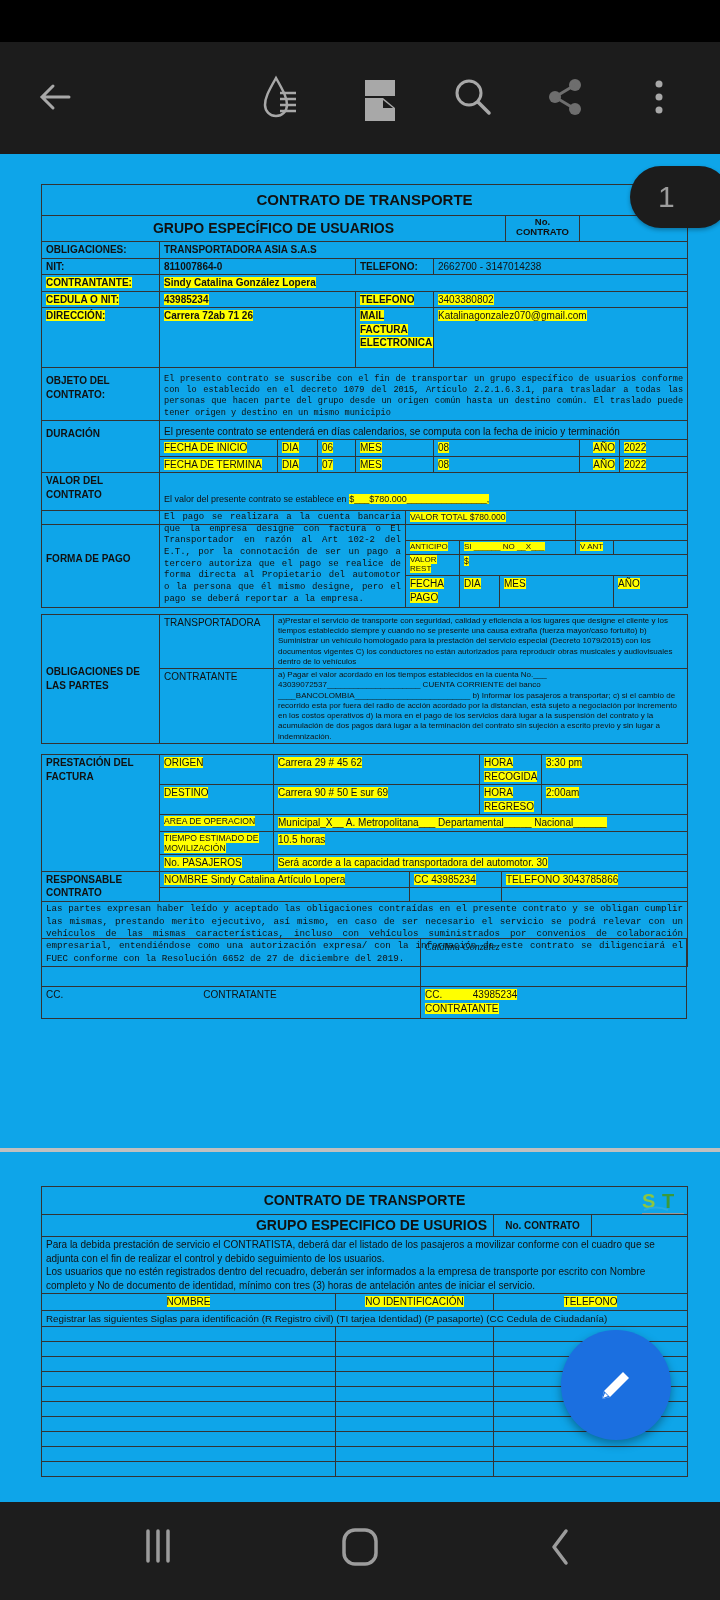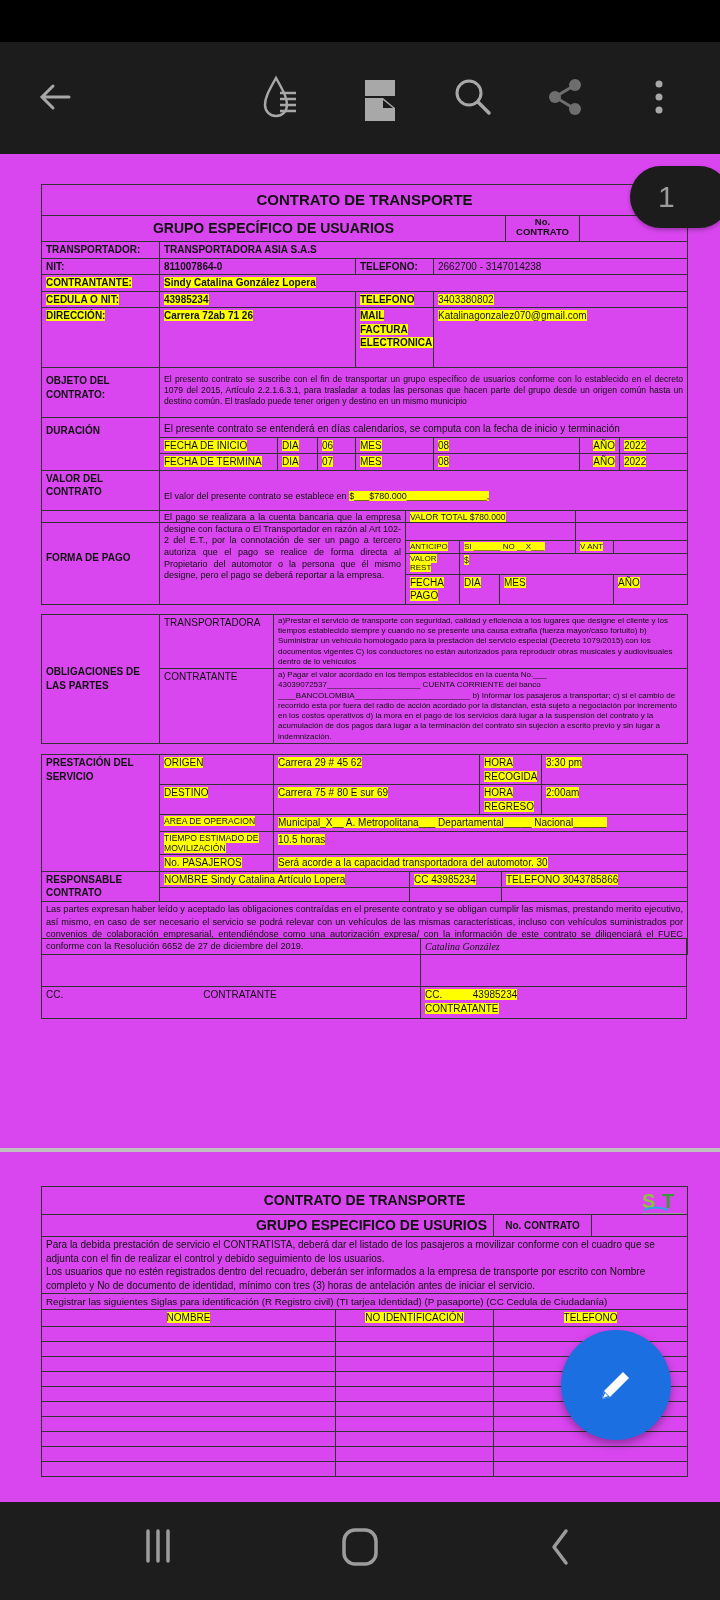--- a/index.html
+++ b/index.html
@@ -1,29 +1,29 @@
 <!DOCTYPE html>
 <html><head>
 <meta charset="utf-8">
 <style>
   * { box-sizing: border-box; margin: 0; padding: 0; }
   html, body { width: 720px; height: 1600px; overflow: hidden; background: #fefefe; font-family: "Liberation Sans", sans-serif; }
   .status-bar { position: absolute; left: 0; top: 0; width: 720px; height: 42px; background: #000; }
   .app-bar { position: absolute; left: 0; top: 42px; width: 720px; height: 112px; background: #1c1c1c; }
   .app-bar .icon { position: absolute; top: 30px; width: 50px; height: 50px; display: flex; align-items: center; justify-content: center; cursor: pointer; }
-  .viewer { position: absolute; left: 0; top: 154px; width: 720px; height: 1348px; background: #d946ef; overflow: hidden; }
+  .viewer { position: absolute; left: 0; top: 154px; width: 720px; height: 1348px; background: #0ea5e9; overflow: hidden; }
   .page-sep { position: absolute; left: 0; width: 720px; height: 4px; background: #c0c0c0; }
   table.doc { position: absolute; border-collapse: collapse; font-family: "Liberation Sans Narrow", "Liberation Sans", sans-serif; color: #111; table-layout: fixed; }
   table.doc td { border: 1px solid #333; font-size: 10px; padding: 1px 4px; vertical-align: top; line-height: 1.35; overflow: hidden; }
   .hl { background: #ffff00; }
   .b { font-weight: bold; }
   .ctr { text-align: center; }
   .title1 { font-size: 15px !important; font-weight: bold; text-align: center; vertical-align: middle !important; }
   .small { font-size: 8.6px !important; line-height: 1.3 !important; }
-  .just { text-align: justify; }
+  .just { text-align: justify; font-family: Liberation Mono, monospace; }
   .page-badge { position: absolute; left: 630px; top: 166px; width: 100px; height: 62px; border-radius: 31px; background: #1c1c1c; color: #9c9c9c; font-size: 30px; display: flex; align-items: center; padding-left: 28px; box-shadow: 0 2px 4px rgba(0,0,0,.3); }
   .fab { position: absolute; left: 561px; top: 1330px; width: 110px; height: 110px; border-radius: 55px; background: #1b6fe0; box-shadow: 0 4px 10px rgba(0,0,0,.35); display: flex; align-items: center; justify-content: center; cursor: pointer; }
   .nav-bar { position: absolute; left: 0; top: 1502px; width: 720px; height: 98px; background: #1d1d1d; }
   .nav-bar .nav-btn { position: absolute; top: 20px; width: 60px; height: 50px; display: flex; align-items: center; justify-content: center; cursor: pointer; }
   .sig { font-style: italic; font-family: "Liberation Serif", serif; }
   .logo { position: absolute; left: 640px; top: 1188px; width: 46px; height: 28px; }
 </style>
 </head>
 <body>
 
@@ -93,21 +93,21 @@
     <tbody>
         <tr style="height:31px">
           <td colspan="9" class="title1">CONTRATO DE TRANSPORTE</td>
         </tr>
     <tr style="height:26px">
       <td colspan="6" class="title1" style="font-size:14px !important">GRUPO ESPECÍFICO DE USUARIOS</td>
       <td class="b ctr" style="font-size:9.5px; line-height:1.1">No. CONTRATO</td>
       <td colspan="2"></td>
     </tr>
     <tr>
-      <td class="b">TRANSPORTADOR:</td>
+      <td class="b">OBLIGACIONES:</td>
       <td colspan="8" class="b">TRANSPORTADORA ASIA S.A.S</td>
     </tr>
     <tr>
       <td class="b">NIT:</td>
       <td colspan="3" class="b">811007864-0</td>
       <td class="b">TELEFONO:</td>
       <td colspan="4">2662700 - 3147014238</td>
     </tr>
     <tr>
       <td class="b"><span class="hl">CONTRANTANTE:</span></td>
@@ -219,29 +219,29 @@
         <col style="width:118px">
         <col style="width:114px">
         <col style="width:136px">
         <col style="width:70px">
         <col style="width:22px">
         <col style="width:40px">
         <col style="width:146px">
       </colgroup>
     <tbody>
         <tr style="height:30px">
-      <td rowspan="5" class="b">PRESTACIÓN DEL SERVICIO</td>
+      <td rowspan="5" class="b">PRESTACIÓN DEL FACTURA</td>
       <td><span class="hl">ORIGEN</span></td>
       <td colspan="2"><span class="hl">Carrera 29 # 45 62</span></td>
       <td colspan="2"><span class="hl">HORA RECOGIDA</span></td>
       <td><span class="hl">3:30 pm</span></td>
     </tr>
     <tr>
       <td><span class="hl">DESTINO</span></td>
-      <td colspan="2"><span class="hl">Carrera 75 # 80 E sur 69</span></td>
+      <td colspan="2"><span class="hl">Carrera 90 # 50 E sur 69</span></td>
       <td colspan="2"><span class="hl">HORA REGRESO</span></td>
       <td><span class="hl">2:00am</span></td>
     </tr>
     <tr>
       <td class="small"><span class="hl">AREA DE OPERACION</span></td>
       <td colspan="5"><span class="hl">Municipal_X__ A. Metropolitana___ Departamental_____ Nacional______</span></td>
     </tr>
     <tr>
       <td class="small" style="line-height:1.2 !important"><span class="hl">TIEMPO ESTIMADO DE MOVILIZACIÓN</span></td>
       <td colspan="5"><span class="hl">10.5 horas</span></td>
@@ -307,26 +307,26 @@
       <td class="b ctr" style="font-size:10px; vertical-align:middle">No. CONTRATO</td>
       <td></td>
     </tr>
     <tr>
       <td colspan="5" style="font-size:10px; border-bottom:none">
             <div>Para la debida prestación de servicio el CONTRATISTA, deberá dar el listado de los pasajeros a movilizar  conforme con el cuadro que se adjunta con el fin de realizar el control y debido seguimiento de los usuarios.</div>
             <div>Los usuarios que no estén registrados dentro del recuadro, deberán ser informados a la empresa de transporte por escrito con Nombre completo y No de documento de identidad, mínimo con tres (3) horas de antelación antes de iniciar el servicio.</div>
           </td>
     </tr>
     <tr>
-      <td colspan="5" style="font-size:9.8px">Registrar las siguientes Siglas para identificación (R Registro civil) (TI tarjea Identidad) (P pasaporte) (CC Cedula de Ciudadanía)</td>
-    </tr>
-    <tr>
       <td class="ctr"><span class="hl">NOMBRE</span></td>
       <td colspan="2" class="ctr"><span class="hl">NO IDENTIFICACIÓN</span></td>
       <td colspan="2" class="ctr"><span class="hl">TELEFONO</span></td>
+    </tr>
+    <tr>
+      <td colspan="5" style="font-size:9.8px">Registrar las siguientes Siglas para identificación (R Registro civil) (TI tarjea Identidad) (P pasaporte) (CC Cedula de Ciudadanía)</td>
     </tr>
     <tr style="height:15px">
           <td></td>
           <td colspan="2"></td>
           <td colspan="2"></td>
         </tr>
     <tr style="height:15px">
           <td></td>
           <td colspan="2"></td>
           <td colspan="2"></td>

